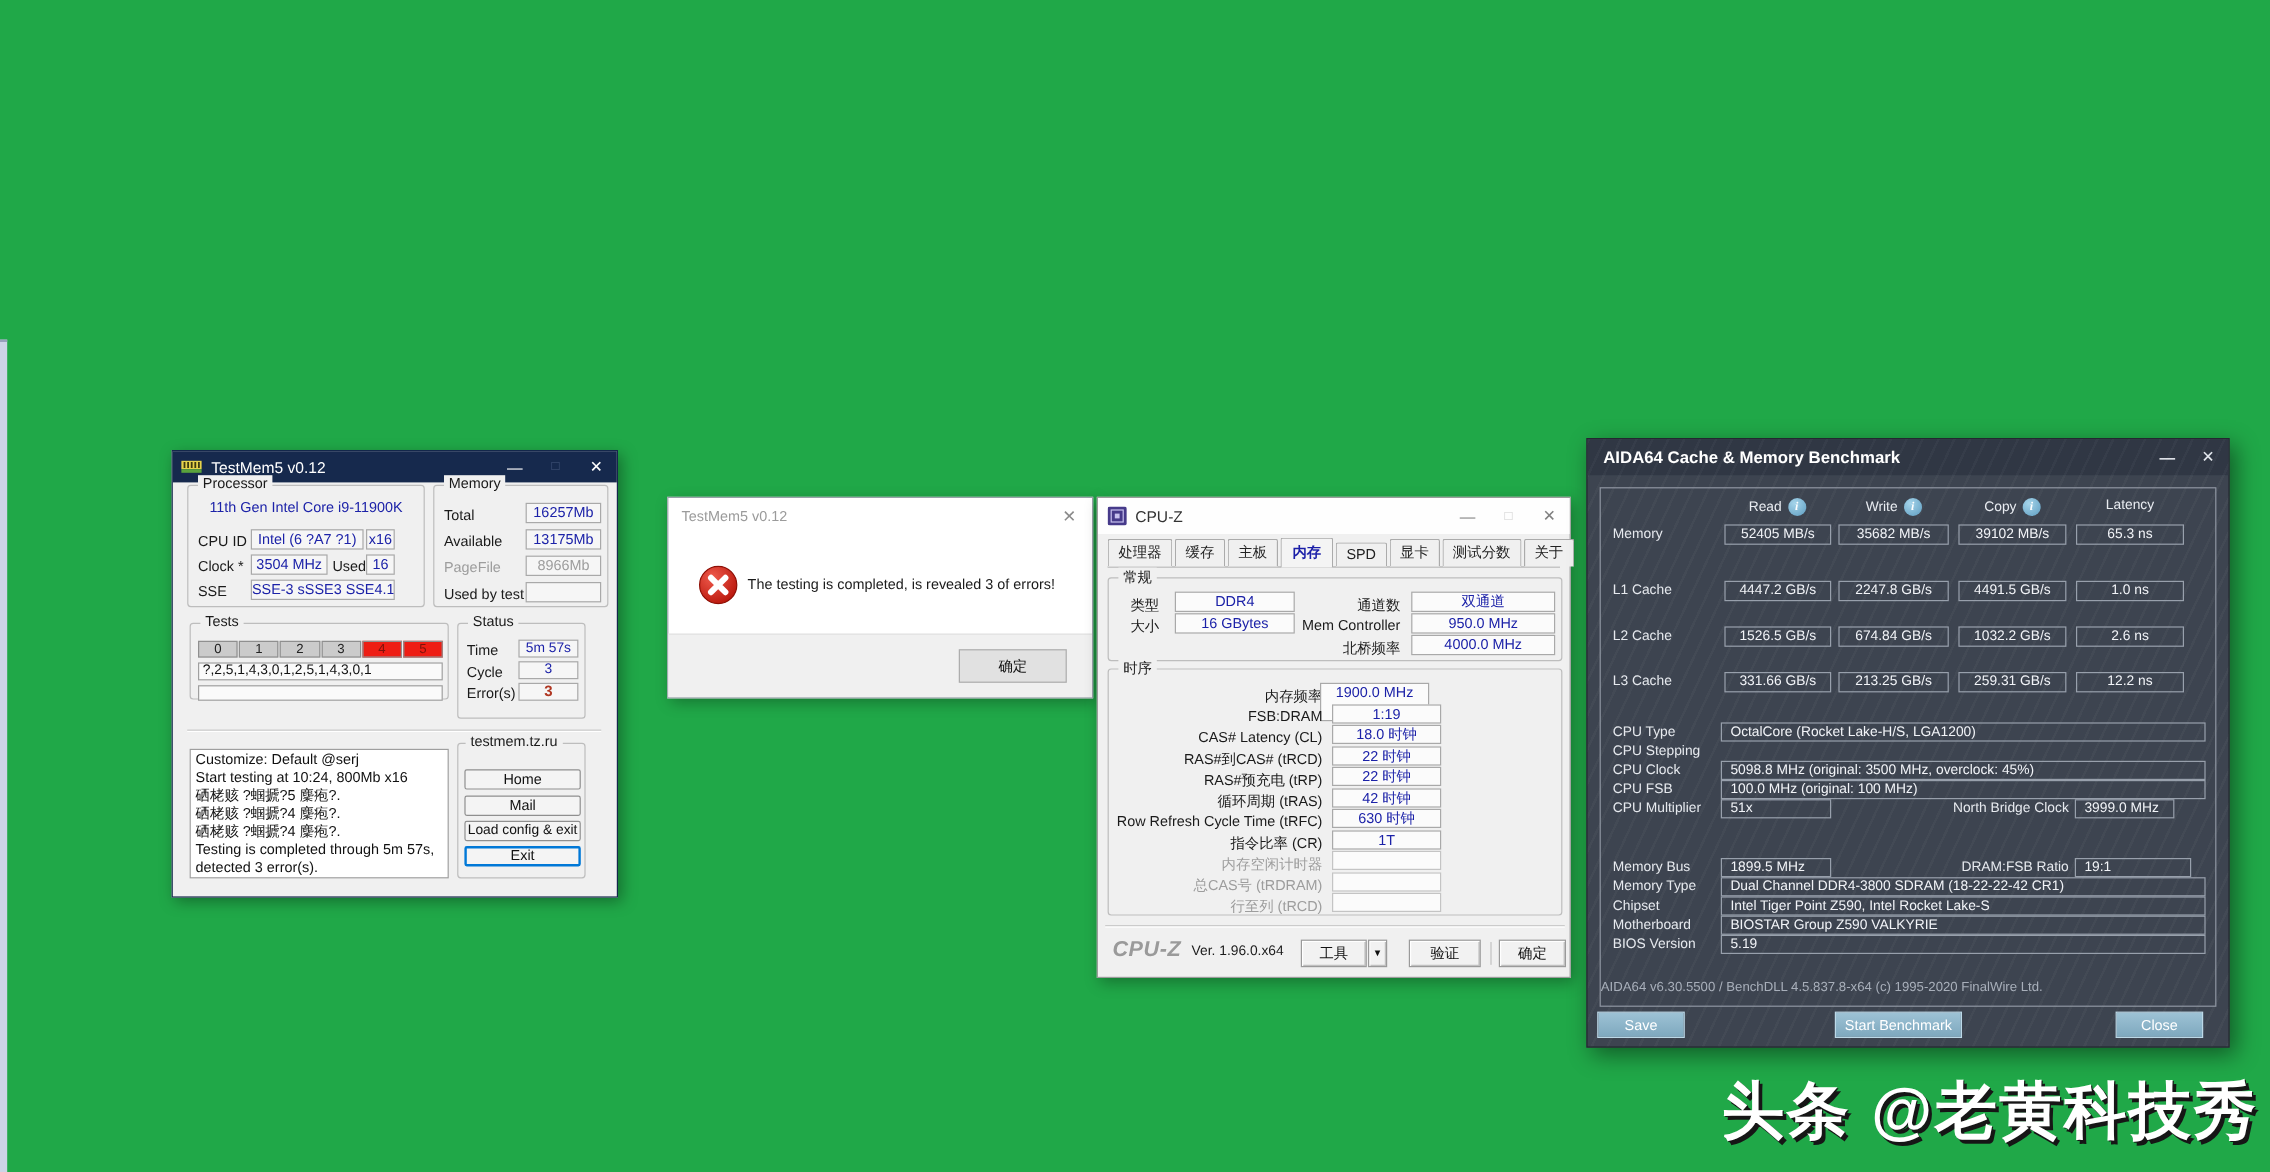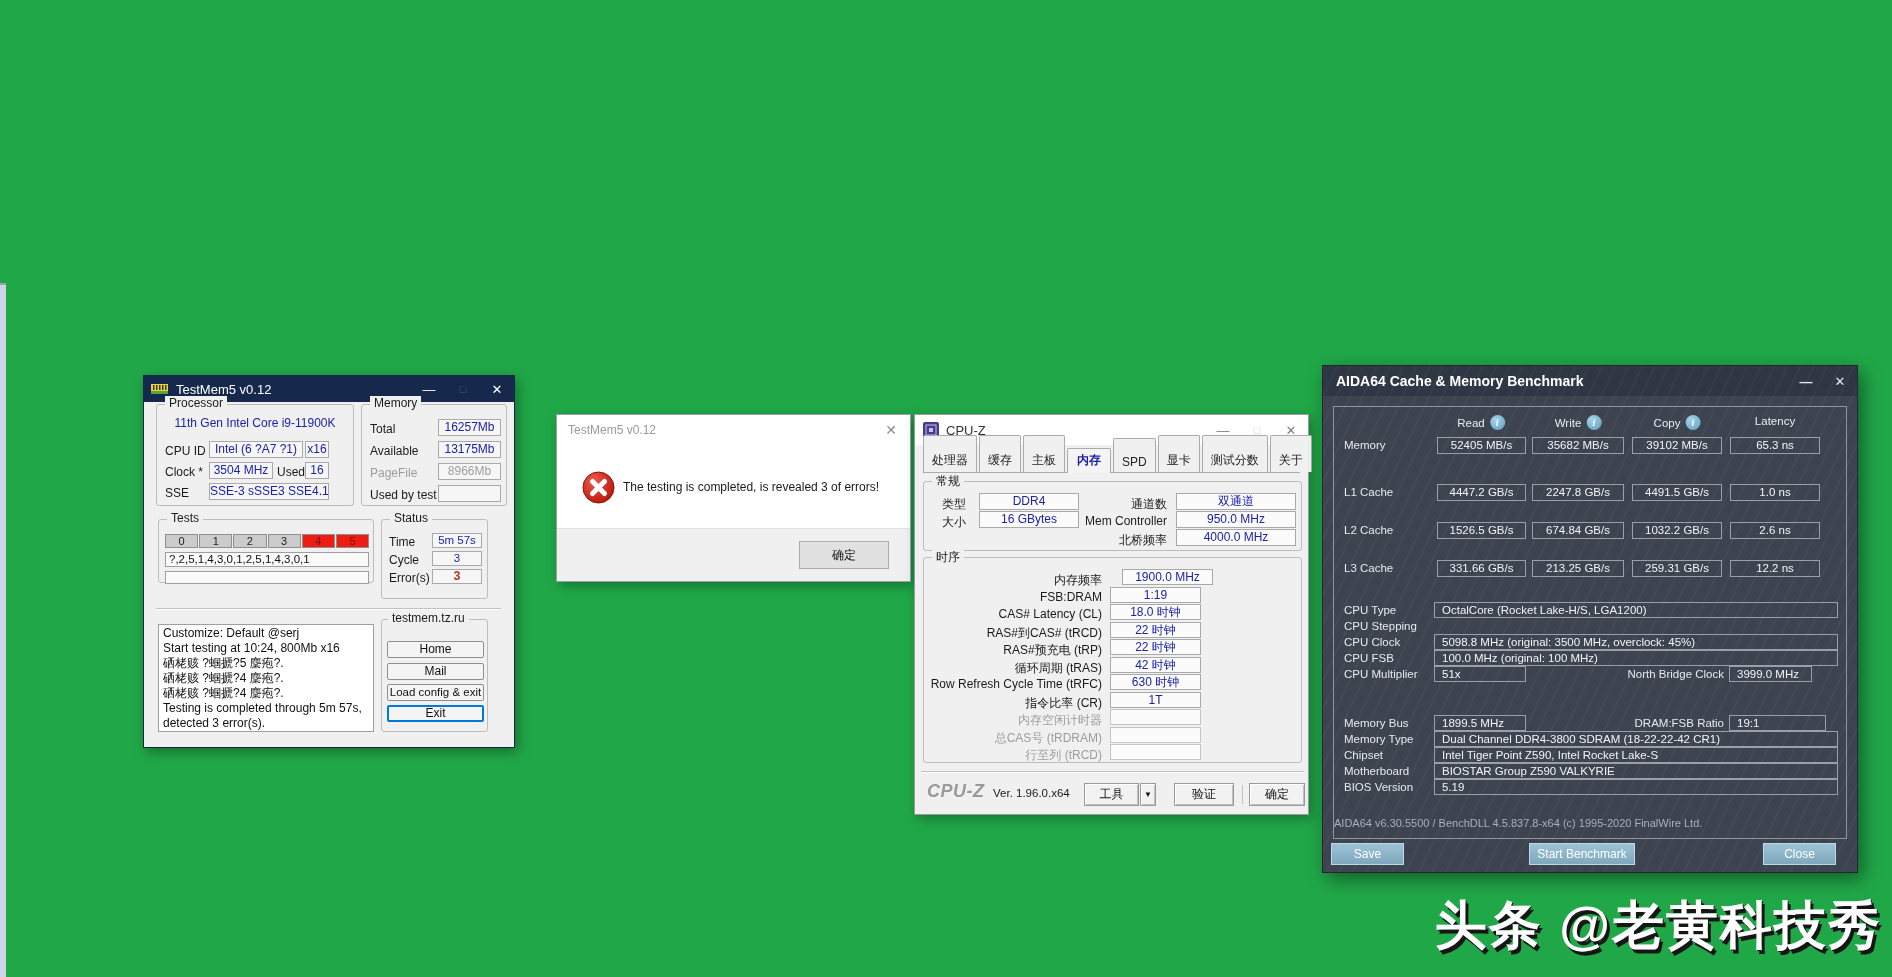--- a/index.html
+++ b/index.html
@@ -39,21 +39,21 @@
   .dlg-foot { position:absolute; left:0; right:0; bottom:0; height:53px; background:#f0f0f0; border-top:1px solid #e2e2e2; }
   .dlg-ok { position:absolute; right:21px; top:12px; width:90px; height:28px; background:#e1e1e1; border:1px solid #adadad; font-size:12px; text-align:center; line-height:26px; color:#111; }
 
   
   .cpz { background:#f0f0f0; border:1px solid #9b9b9b; box-shadow:3px 4px 12px rgba(0,0,0,.3); font-size:12px; }
   .cpz-tb { height:30px; background:#fefefe; display:flex; align-items:center; padding-left:8px; color:#333; }
   .cpz-tb .t { margin-left:7px; font-size:13px; }
   .cpz-tb .tb-btn.mm { color:#808080; }
   .cpz-tb .tb-btn.mx { color:#cfcfcf; font-size:11px; }
   .cpz-tabs { position:absolute; top:36px; left:8px; right:8px; height:22px; display:flex; align-items:flex-end; border-bottom:1px solid #ababab; }
-  .tab { border:1px solid #ababab; border-bottom:none; border-radius:2px 2px 0 0; padding:16px 8px 3px; margin-right:2px; background:#f0f0f0; font-size:12px; color:#222; white-space:nowrap; }
+  .tab { border:1px solid #ababab; border-bottom:none; border-radius:2px 2px 0 0; padding:2px 8px 3px; margin-right:2px; background:#f0f0f0; font-size:12px; color:#222; white-space:nowrap; }
   .tab.active { color:#1b1fa8; font-weight:bold; background:#f4f4f4; padding:3px 9px 4px; margin-bottom:-1px; }
   .cpz .fld { background:#fbfbfb;text-align:center; }
   .rlbl { position:absolute; text-align:right; white-space:nowrap; color:#1a1a1a; }
   .cpz-logo { position:absolute; font-style:italic; font-weight:bold; font-size:18px; color:#9a9a9a; letter-spacing:.5px; }
   .cbtn { position:absolute; background:#f2f2f2; border:1px solid #9a9a9a; box-shadow:inset 1px 1px 0 #ffffff, inset -1px -1px 0 #c0c0c0; text-align:center; font-size:12px; color:#111; height:23px; line-height:21px; }
   .vdiv { position:absolute; width:0; border-left:1px solid #c2c2c2; }
 
   
   .aida { background:#3d4450; border:1px solid #232830; color:#eef1f5; box-shadow:5px 6px 18px rgba(0,0,0,.45); font-size:12px; }
   .aida::before { content:""; position:absolute; inset:0; background:repeating-linear-gradient(115deg, rgba(255,255,255,.03) 0 2px, transparent 2px 12px); pointer-events:none; }
@@ -229,21 +229,21 @@
       <span class="fld" style="left:252px; top:11px; width:120px;">双通道</span>
       <span class="rlbl" style="left:110px; top:32px; width:133px;">Mem Controller</span>
       <span class="fld" style="left:252px; top:29px; width:120px;">950.0 MHz</span>
       <span class="rlbl" style="left:150px; top:50px; width:93px;">北桥频率</span>
       <span class="fld" style="left:252px; top:47px; width:120px;">4000.0 MHz</span>
     </div>
 
     <div class="grp" style="left:8px; top:142px; width:379px; height:206px;">
       <span class="cap">时序</span>
       <span class="rlbl" style="left:0; top:14px; width:178px;">内存频率</span>
-      <span class="fld" style="left:198px; top:11px; width:91px; height:16px;">1900.0 MHz</span>
+      <span class="fld" style="left:176px; top:11px; width:91px; height:32px;">1900.0 MHz</span>
       <span class="rlbl" style="left:0; top:32px; width:178px;">FSB:DRAM</span>
       <span class="fld" style="left:186px; top:29px; width:91px; height:16px;">1:19</span>
       <span class="rlbl" style="left:0; top:49px; width:178px;">CAS# Latency (CL)</span>
       <span class="fld" style="left:186px; top:46px; width:91px; height:16px;">18.0 时钟</span>
       <span class="rlbl" style="left:0; top:67px; width:178px;">RAS#到CAS# (tRCD)</span>
       <span class="fld" style="left:186px; top:64px; width:91px; height:16px;">22 时钟</span>
       <span class="rlbl" style="left:0; top:84px; width:178px;">RAS#预充电 (tRP)</span>
       <span class="fld" style="left:186px; top:81px; width:91px; height:16px;">22 时钟</span>
       <span class="rlbl" style="left:0; top:102px; width:178px;">循环周期 (tRAS)</span>
       <span class="fld" style="left:186px; top:99px; width:91px; height:16px;">42 时钟</span>

